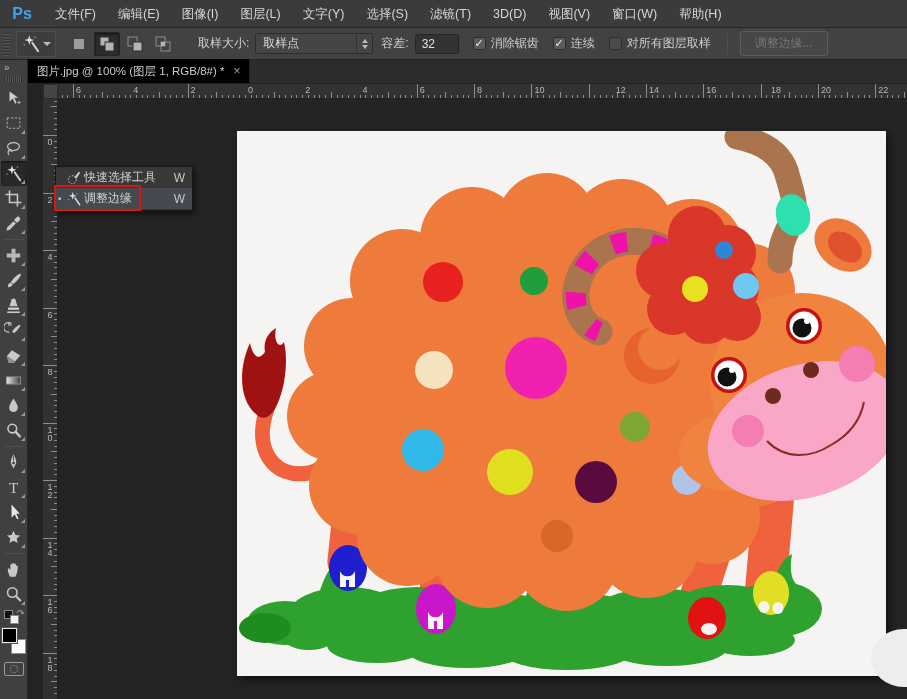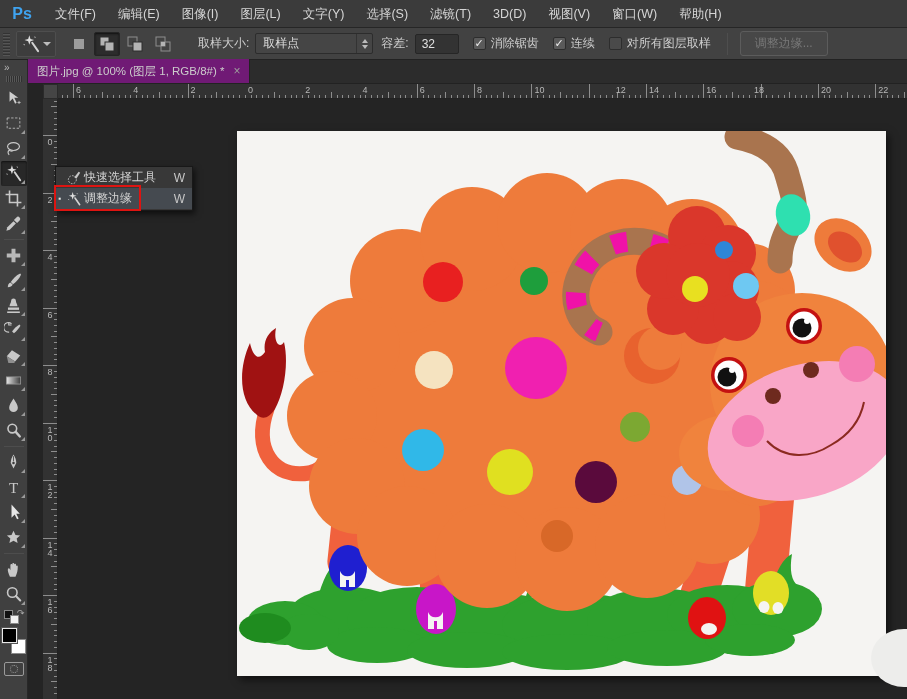--- a/index.html
+++ b/index.html
@@ -37,21 +37,21 @@
   .check-wrap { display:flex; align-items:center; margin-left:14px; cursor:default; }
   .checkbox { width:13px; height:13px; background:#5a5a5a; border:1px solid #2d2d2d; border-radius:2px;
     display:flex; align-items:center; justify-content:center; font-size:11px; color:#efefef; margin-right:5px; }
   .checkbox.unchecked { background:#4a4a4a; color:transparent; }
   .v-divider { width:1px; height:22px; background:#333; border-right:1px solid #4e4e4e; margin:0 12px 0 16px; }
   .btn-disabled { border:1px solid #5c5c5c; color:#787878; background:#474747; border-radius:3px;
     padding:3px 14px; font-size:12px; }
   
   .tabbar { position:absolute; left:28px; top:60px; width:879px; height:24px; background:#2c2c2c;
     border-bottom:1px solid #222; display:flex; align-items:flex-end; }
-  .doc-tab { height:24px; background:#701a75; border-right:1px solid #222; display:flex; align-items:center;
+  .doc-tab { height:24px; background:#000000; border-right:1px solid #222; display:flex; align-items:center;
     padding:0 9px; font-size:11.5px; color:#cccccc; gap:9px; }
   .tab-close { color:#9d9d9d; font-size:12px; cursor:pointer; }
   
   .toolbar { position:absolute; left:0; top:60px; width:28px; height:639px; background:#404040;
     border-right:1px solid #282828; display:flex; flex-direction:column; align-items:center; }
   .tb-collapse { font-size:10px; color:#b5b5b5; width:100%; text-align:left; padding:2px 4px; height:15px; }
   .tb-grip { width:16px; height:6px; margin:1px 0 4px;
     background:repeating-linear-gradient(90deg,#585858 0 1px,#303030 1px 2px); }
   .tool { position:relative; width:26px; height:25px; display:flex; align-items:center; justify-content:center; border-radius:2px; }
   .tool.active { background:#282828; box-shadow:inset 0 1px 2px #111; }
@@ -488,21 +488,21 @@
       <div class="hnum" style="left: 132.6px;">2</div>
       <div class="hnum" style="left: 189.9px;">0</div>
       <div class="hnum" style="left: 247.2px;">2</div>
       <div class="hnum" style="left: 304.5px;">4</div>
       <div class="hnum" style="left: 361.8px;">6</div>
       <div class="hnum" style="left: 419.1px;">8</div>
       <div class="hnum" style="left: 476.4px;">10</div>
       <div class="hnum" style="left: 533.7px; margin-left: 24px;">12</div>
       <div class="hnum" style="left: 591px;">14</div>
       <div class="hnum" style="left: 648.3px;">16</div>
-      <div class="hnum" style="left: 696px;">18</div>
+      <div class="hnum" style="left: 713px;">18</div>
       <div class="hnum" style="left: 762.9px;">20</div>
       <div class="hnum" style="left: 820.2px;">22</div>
     </div>
   <div class="vruler" id="vruler">
       <div class="vtick" style="top: 1.5px; width: 3.5px;"></div>
       <div class="vtick" style="top: 7.25px; width: 6px;"></div>
       <div class="vtick" style="top: 13px; width: 3.5px;"></div>
       <div class="vtick" style="top: 18.75px; width: 3.5px;"></div>
       <div class="vtick" style="top: 24.5px; width: 3.5px;"></div>
       <div class="vtick" style="top: 30.25px; width: 3.5px;"></div>

